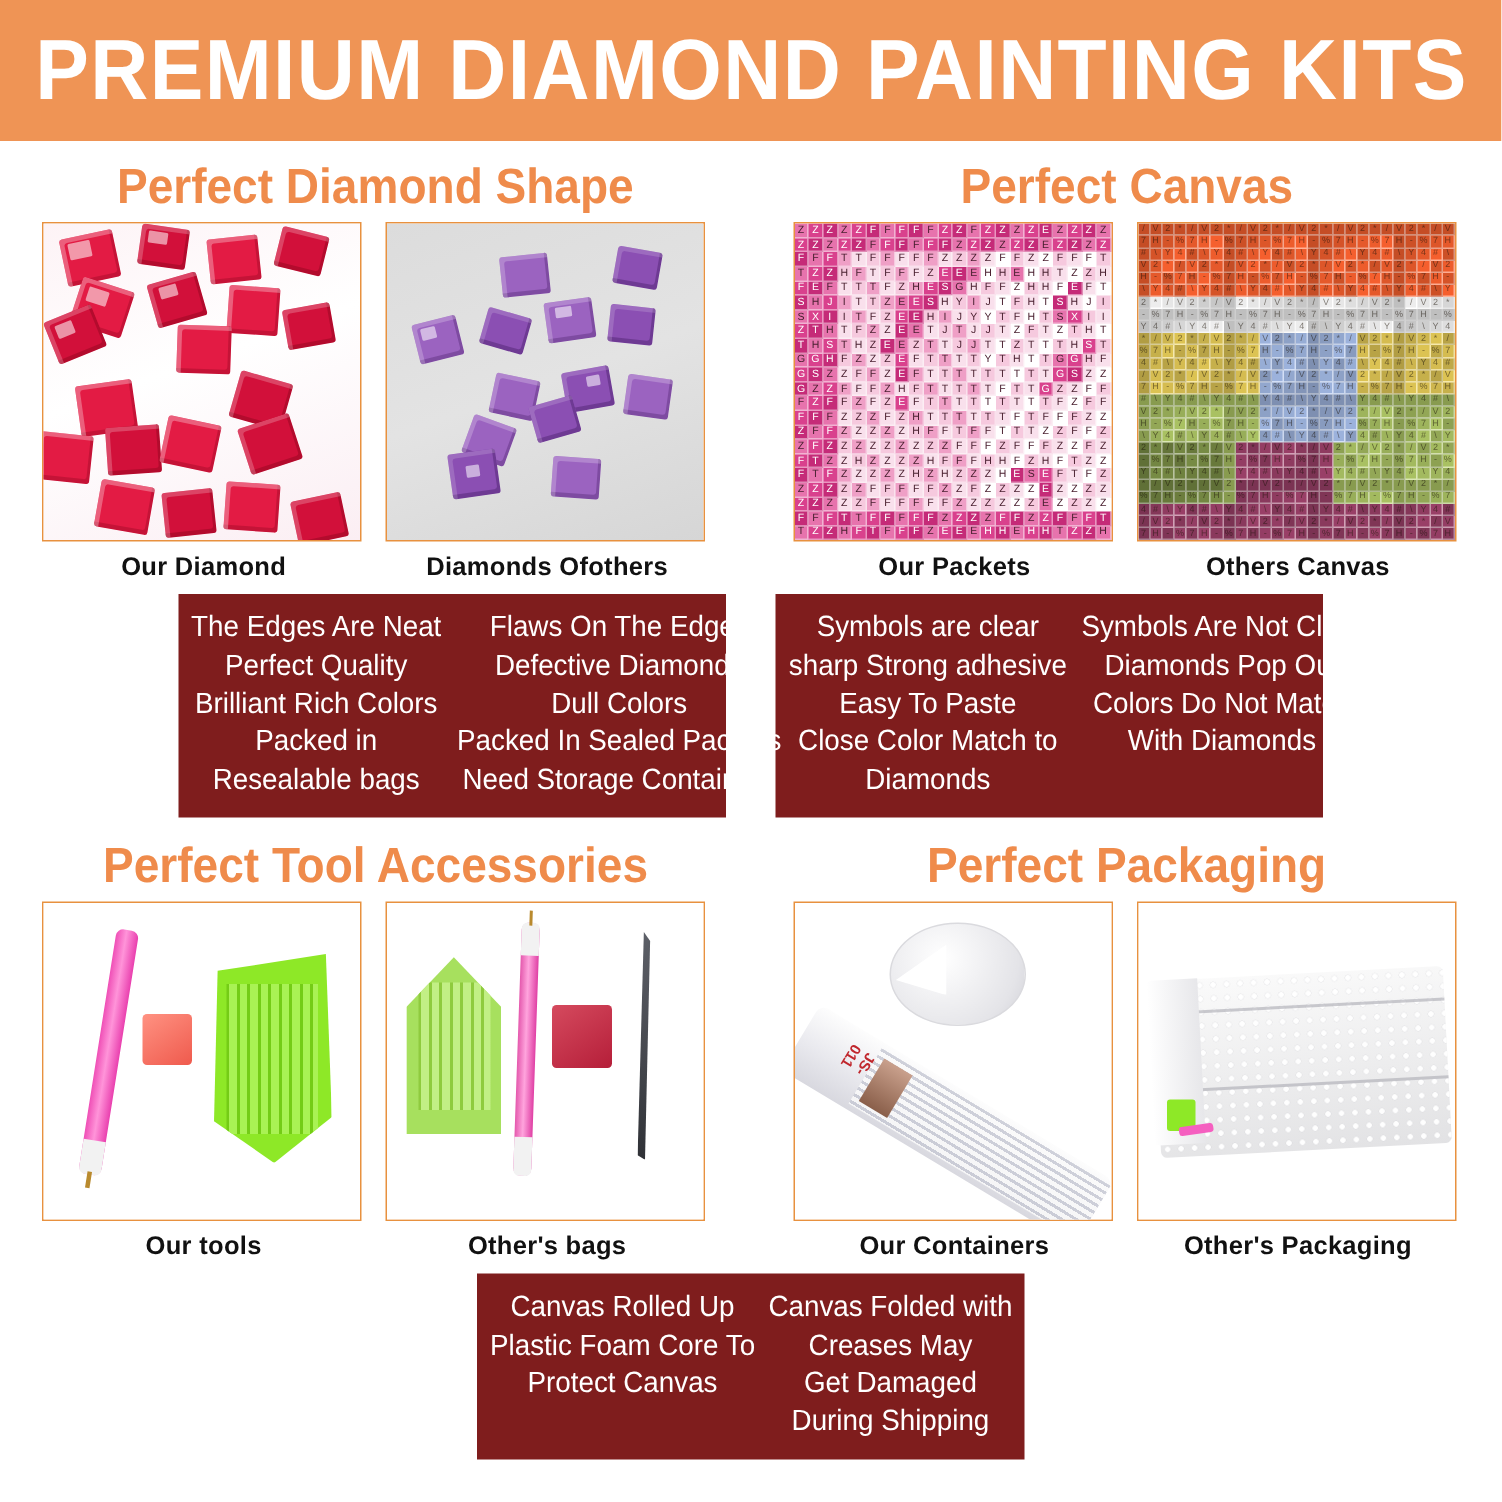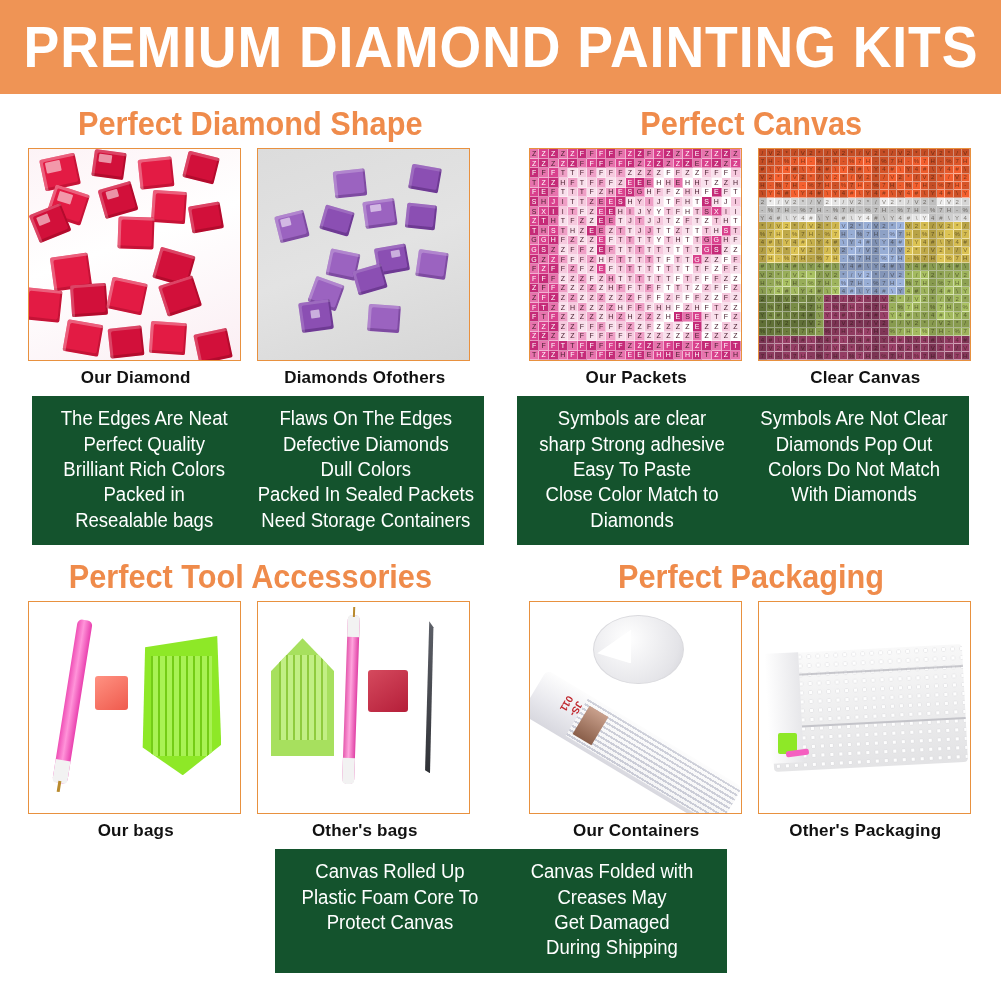--- a/index.html
+++ b/index.html
@@ -54,22 +54,22 @@
     text-align:center;
     font-size:17px;font-weight:bold;color:#111;
     padding-top:7px;
     letter-spacing:.2px;
     white-space:nowrap;
   }
 
   
   .row-boxes{display:flex;width:1001px;justify-content:center;gap:33px;}
   .obox{
-    width:452px;
-    background:#14532d;
+    width:365px;
+    background:#7f1d1d;
     display:flex;
     box-sizing:border-box;
     padding:10px 4px 12px 4px;
   }
   .ocol{
     flex:1 1 50%;
     text-align:center;
     color:#fff;
     font-family:"Liberation Sans Narrow","Liberation Sans",sans-serif;
     font-size:19.5px;
@@ -1384,21 +1384,21 @@
               <div class="cell blur" style="background: rgb(140, 58, 94); filter: brightness(0.951429);">-</div>
               <div class="cell blur" style="background: rgb(140, 58, 94); filter: brightness(1.09429);">%</div>
               <div class="cell blur" style="background: rgb(140, 58, 94); filter: brightness(0.987143);">7</div>
               <div class="cell blur" style="background: rgb(140, 58, 94); filter: brightness(0.88);">H</div>
               <div class="cell blur" style="background: rgb(140, 58, 94); filter: brightness(1.02286);">-</div>
               <div class="cell blur" style="background: rgb(140, 58, 94); filter: brightness(0.915714);">%</div>
               <div class="cell blur" style="background: rgb(140, 58, 94); filter: brightness(1.05857);">7</div>
               <div class="cell blur" style="background: rgb(140, 58, 94); filter: brightness(0.951429);">H</div>
             </div>
         </div>
-        <div class="cap">Clear Canvas</div>
+        <div class="cap">Others Canvas</div>
       </div>
     </div>
   </div>
 
   <div class="row-boxes" style="margin-top:8px;">
     <div class="obox">
       <div class="ocol" id="box0-ours">
           <div>The Edges Are Neat</div>
           <div>Perfect Quality</div>
           <div>Brilliant Rich Colors</div>
@@ -1450,21 +1450,21 @@
                 <div class="tipm"></div>
             </div>
             <div class="wax" style="left:31%;top:35%;width:16%;height:16%;background:linear-gradient(145deg,#ff9282,#ef5a4d);"></div>
             <div class="tray" style="left:53%;top:16%;width:38%;height:66%;
                         clip-path:polygon(5% 8%,95% 0%,100% 78%,52% 100%,2% 80%);">
               <div class="body"></div>
                 <div class="ribs"></div>
             </div>
           </div>
         </div>
-        <div class="cap">Our bags</div>
+        <div class="cap">Our tools</div>
       </div>
 
       <div class="panel">
         <div class="pic">
           <div class="tools">
             <div class="tray" style="left:6%;top:17%;width:30%;height:56%;
                         clip-path:polygon(0% 28%,50% 0%,100% 28%,100% 100%,0% 100%);">
               <div class="body" style="background:#a7e05e;"></div>
               <div class="ribs" style="background:repeating-linear-gradient(90deg,#8fcb3e 0 2px,#c2ef85 2px 7px);"></div>
             </div>

